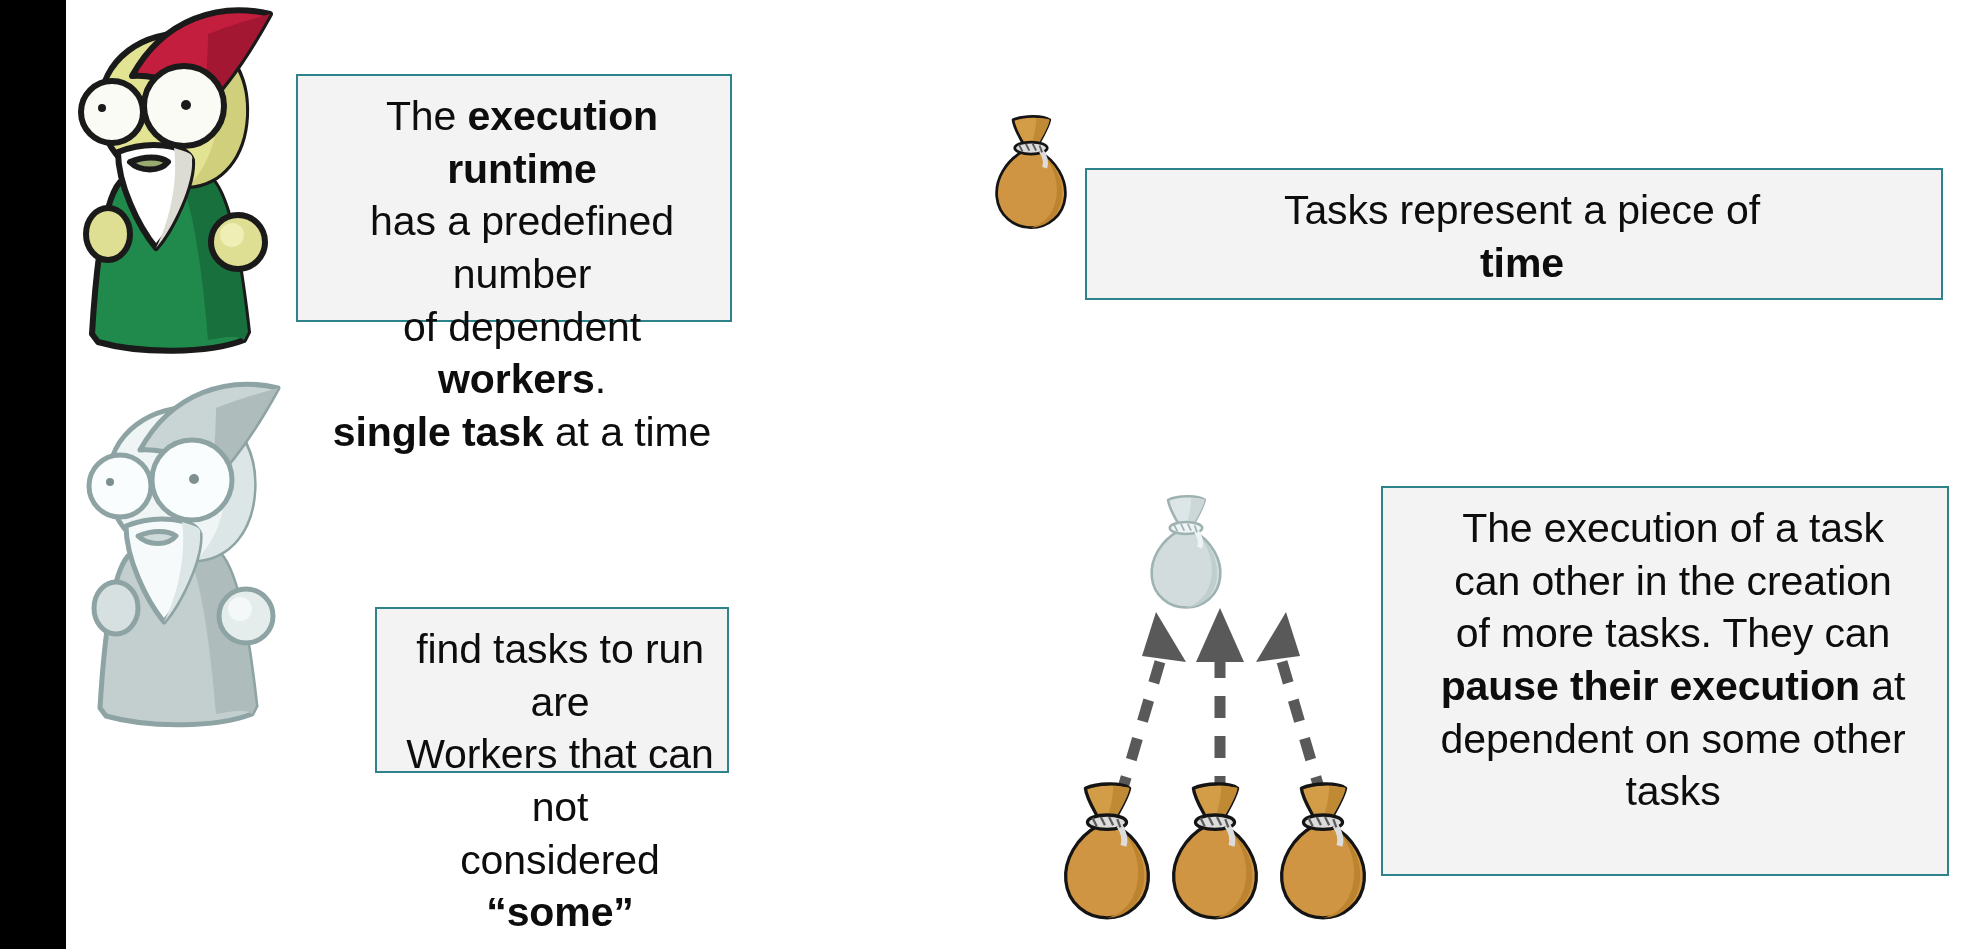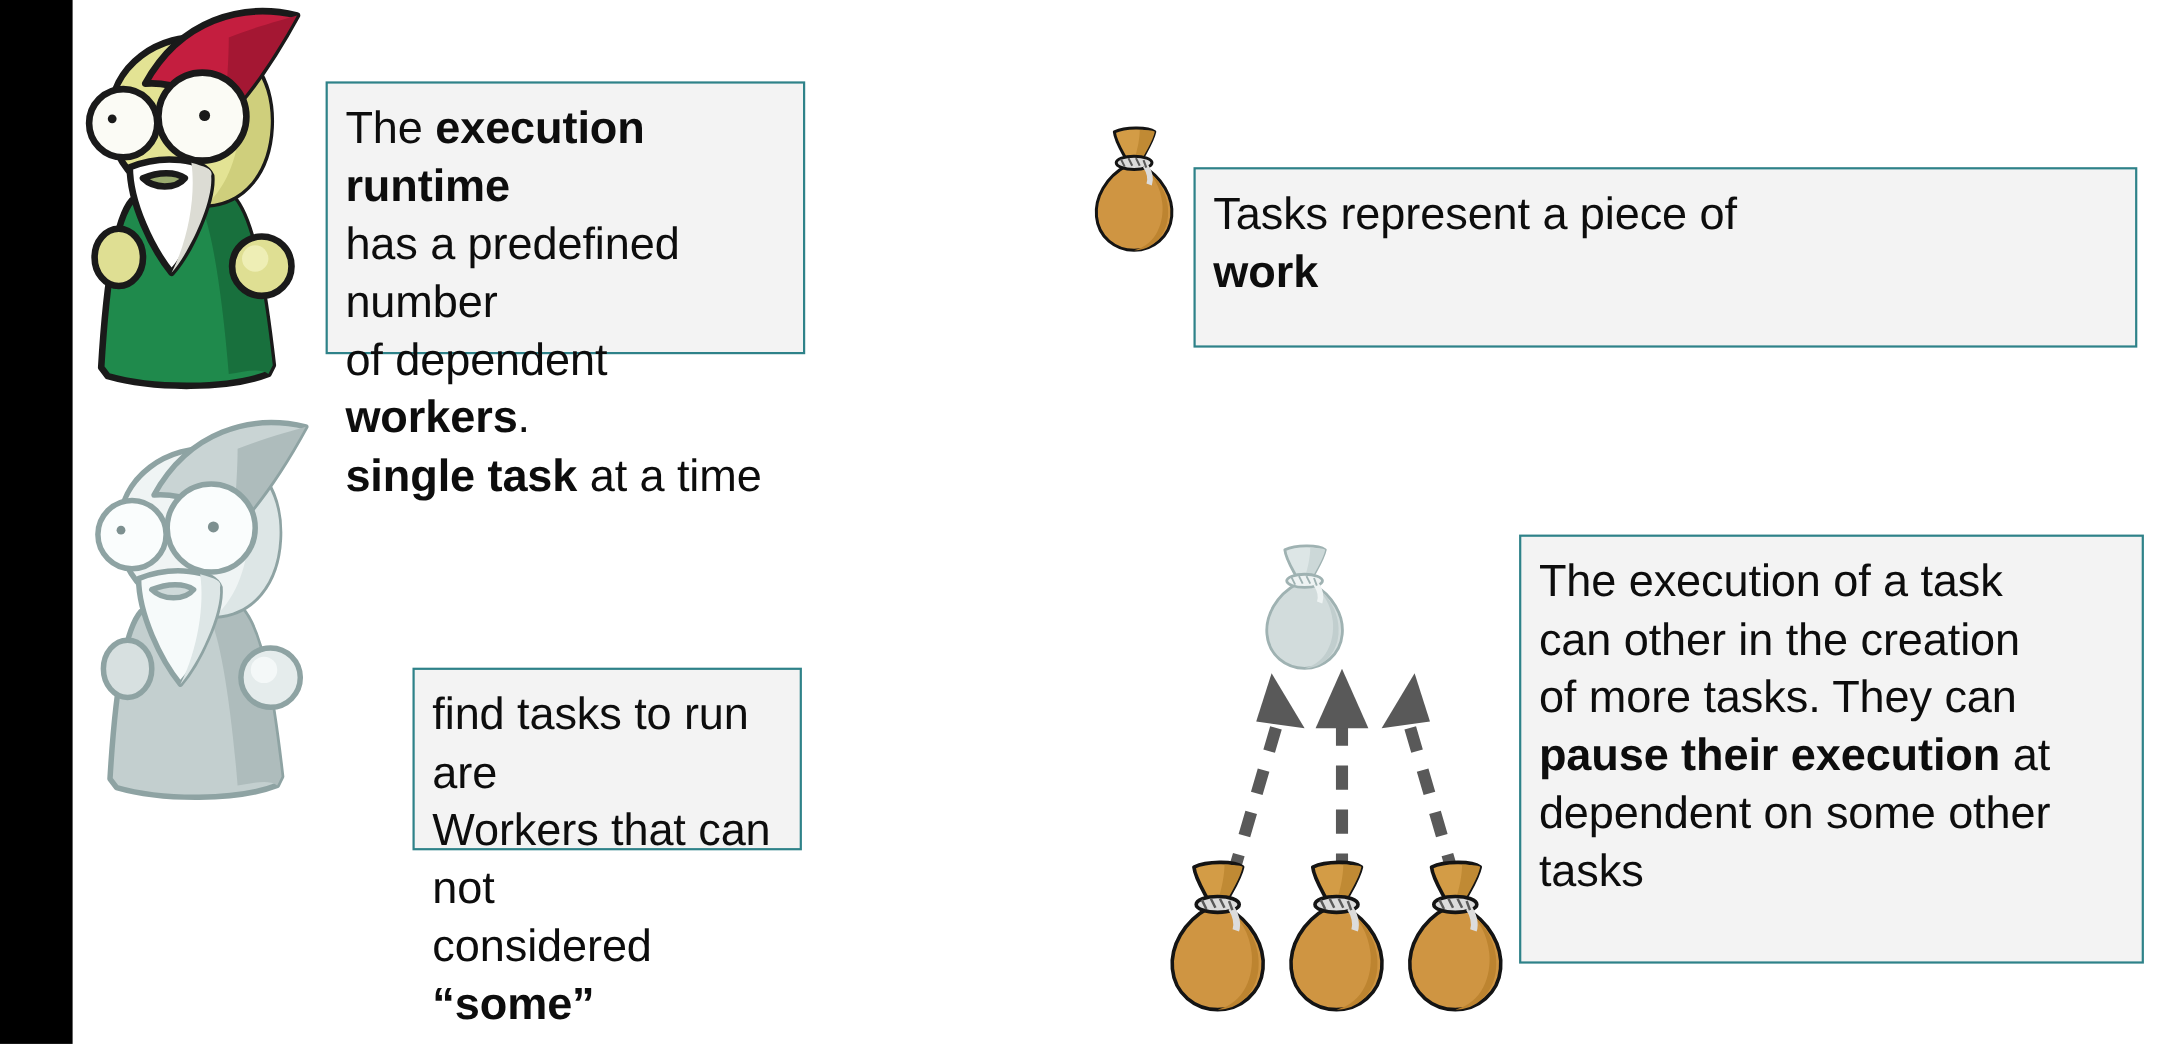--- a/index.html
+++ b/index.html
@@ -28,25 +28,26 @@
   .callout {
     position: absolute;
     box-sizing: border-box;
     background: #f3f3f3;
     border: 2px solid #2e8289;
     color: #0d0d0d;
     font-size: 41px;
     line-height: 1.285;
     letter-spacing: -0.1px;
     padding: 14px 0 14px 16px;
+    text-align: center;
   }
   .callout b { font-weight: bold; }
 
   #callout-runtime { left: 296px;  top: 74px;  width: 436px; height: 248px; }
-  #callout-work    { left: 1085px; top: 152px; width: 858px; height: 164px; }
+  #callout-work    { left: 1085px; top: 168px; width: 858px; height: 132px; }
   #callout-idle    { left: 375px;  top: 607px; width: 354px; }
   #callout-nested  { left: 1381px; top: 486px; width: 568px; height: 390px; }
 
   #callout-idle { height: 166px; }
 
   
   .mascot { position: absolute; }
   #gnome-color { left: 62px; top: 4px;  width: 222px; height: 352px; }
   #gnome-idle  { left: 70px; top: 378px; width: 222px; height: 352px; }
 
@@ -192,21 +193,21 @@
 
   <div class="callout" id="callout-runtime">
       <div><span>The </span><b>execution runtime</b></div>
       <div><span>has a predefined number</span></div>
       <div><span>of dependent </span><b>workers</b><span>.</span></div>
       <div><b>single task</b><span> at a time</span></div>
     </div>
 
   <div class="callout" id="callout-work">
       <div><span>Tasks represent a piece of</span></div>
-      <div><b>work</b></div>
+      <div><b>time</b></div>
     </div>
 
   <div class="callout" id="callout-idle">
       <div><span>find tasks to run are</span></div>
       <div><span>Workers that can not</span></div>
       <div><span>considered </span><b>“some”</b></div>
     </div>
 
   <div class="callout" id="callout-nested">
       <div><span>The execution of a task</span></div>

